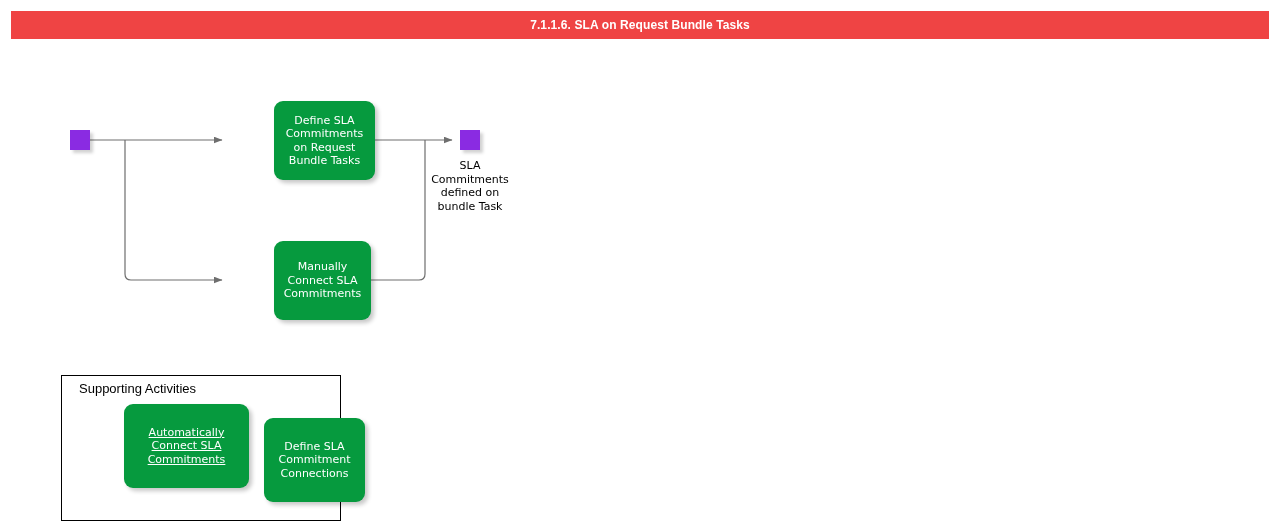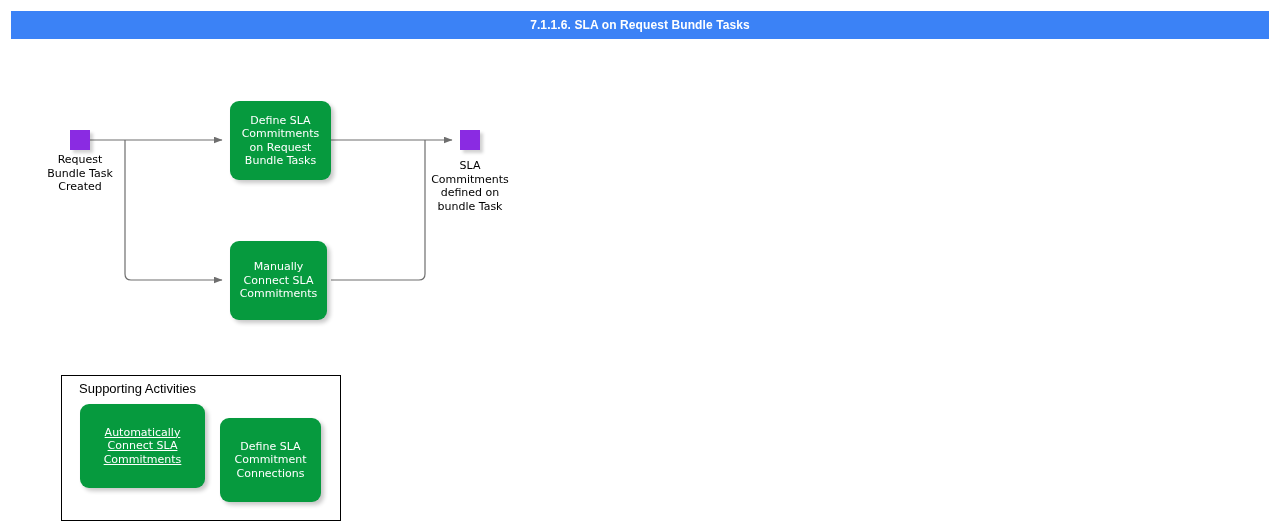--- a/index.html
+++ b/index.html
@@ -15,21 +15,21 @@
     font-family: "DejaVu Sans", sans-serif;
   }
 
   
   #title-bar {
     position: absolute;
     left: 11px;
     top: 11px;
     width: 1258px;
     height: 28px;
-    background: #3b82f6;
+    background: #ef4444;
     color: #ffffff;
     font-size: 12px;
     font-weight: bold;
     font-family: "Liberation Sans", sans-serif;
     display: flex;
     align-items: center;
     justify-content: center;
     letter-spacing: 0.1px;
   }
 
@@ -78,20 +78,21 @@
     font-size: 11px;
     line-height: 13.5px;
     font-family: "DejaVu Sans", sans-serif;
     display: flex;
     align-items: center;
     justify-content: center;
     text-align: center;
     white-space: pre-line;
     box-sizing: border-box;
     padding: 18px 6px;
+    margin-left: 44px;
   }
 
   
   #supporting-panel {
     position: absolute;
     left: 61px;
     top: 375px;
     width: 280px;
     height: 146px;
     border: 1px solid #000000;
@@ -124,23 +125,20 @@
     <path d="M 90 140 L 222 140" fill="none" stroke="#6E6E6E" stroke-width="1.2" marker-end="url(#arrowhead)"></path>
 
     <path d="M 125 140 L 125 274 Q 125 280 131 280 L 222 280" fill="none" stroke="#6E6E6E" stroke-width="1.2" marker-end="url(#arrowhead)"></path>
 
     <path d="M 331 140 L 452 140" fill="none" stroke="#6E6E6E" stroke-width="1.2" marker-end="url(#arrowhead)"></path>
 
     <path d="M 331 280 L 419 280 Q 425 280 425 274 L 425 140" fill="none" stroke="#6E6E6E" stroke-width="1.2"></path>
   </svg>
 
   <div class="event-node" style="left:70px; top:130px;"></div>
-  <div class="event-label" style="left:0px; top:153px;">Request
-Bundle Task
-Created</div>
 
   <div class="activity-box" style="left:230px; top:101px; width:101px; height:79px;">Define SLA
 Commitments
 on Request
 Bundle Tasks</div>
 
   <div class="activity-box" style="left:230px; top:241px; width:97px; height:79px;">Manually
 Connect SLA
 Commitments</div>
 

